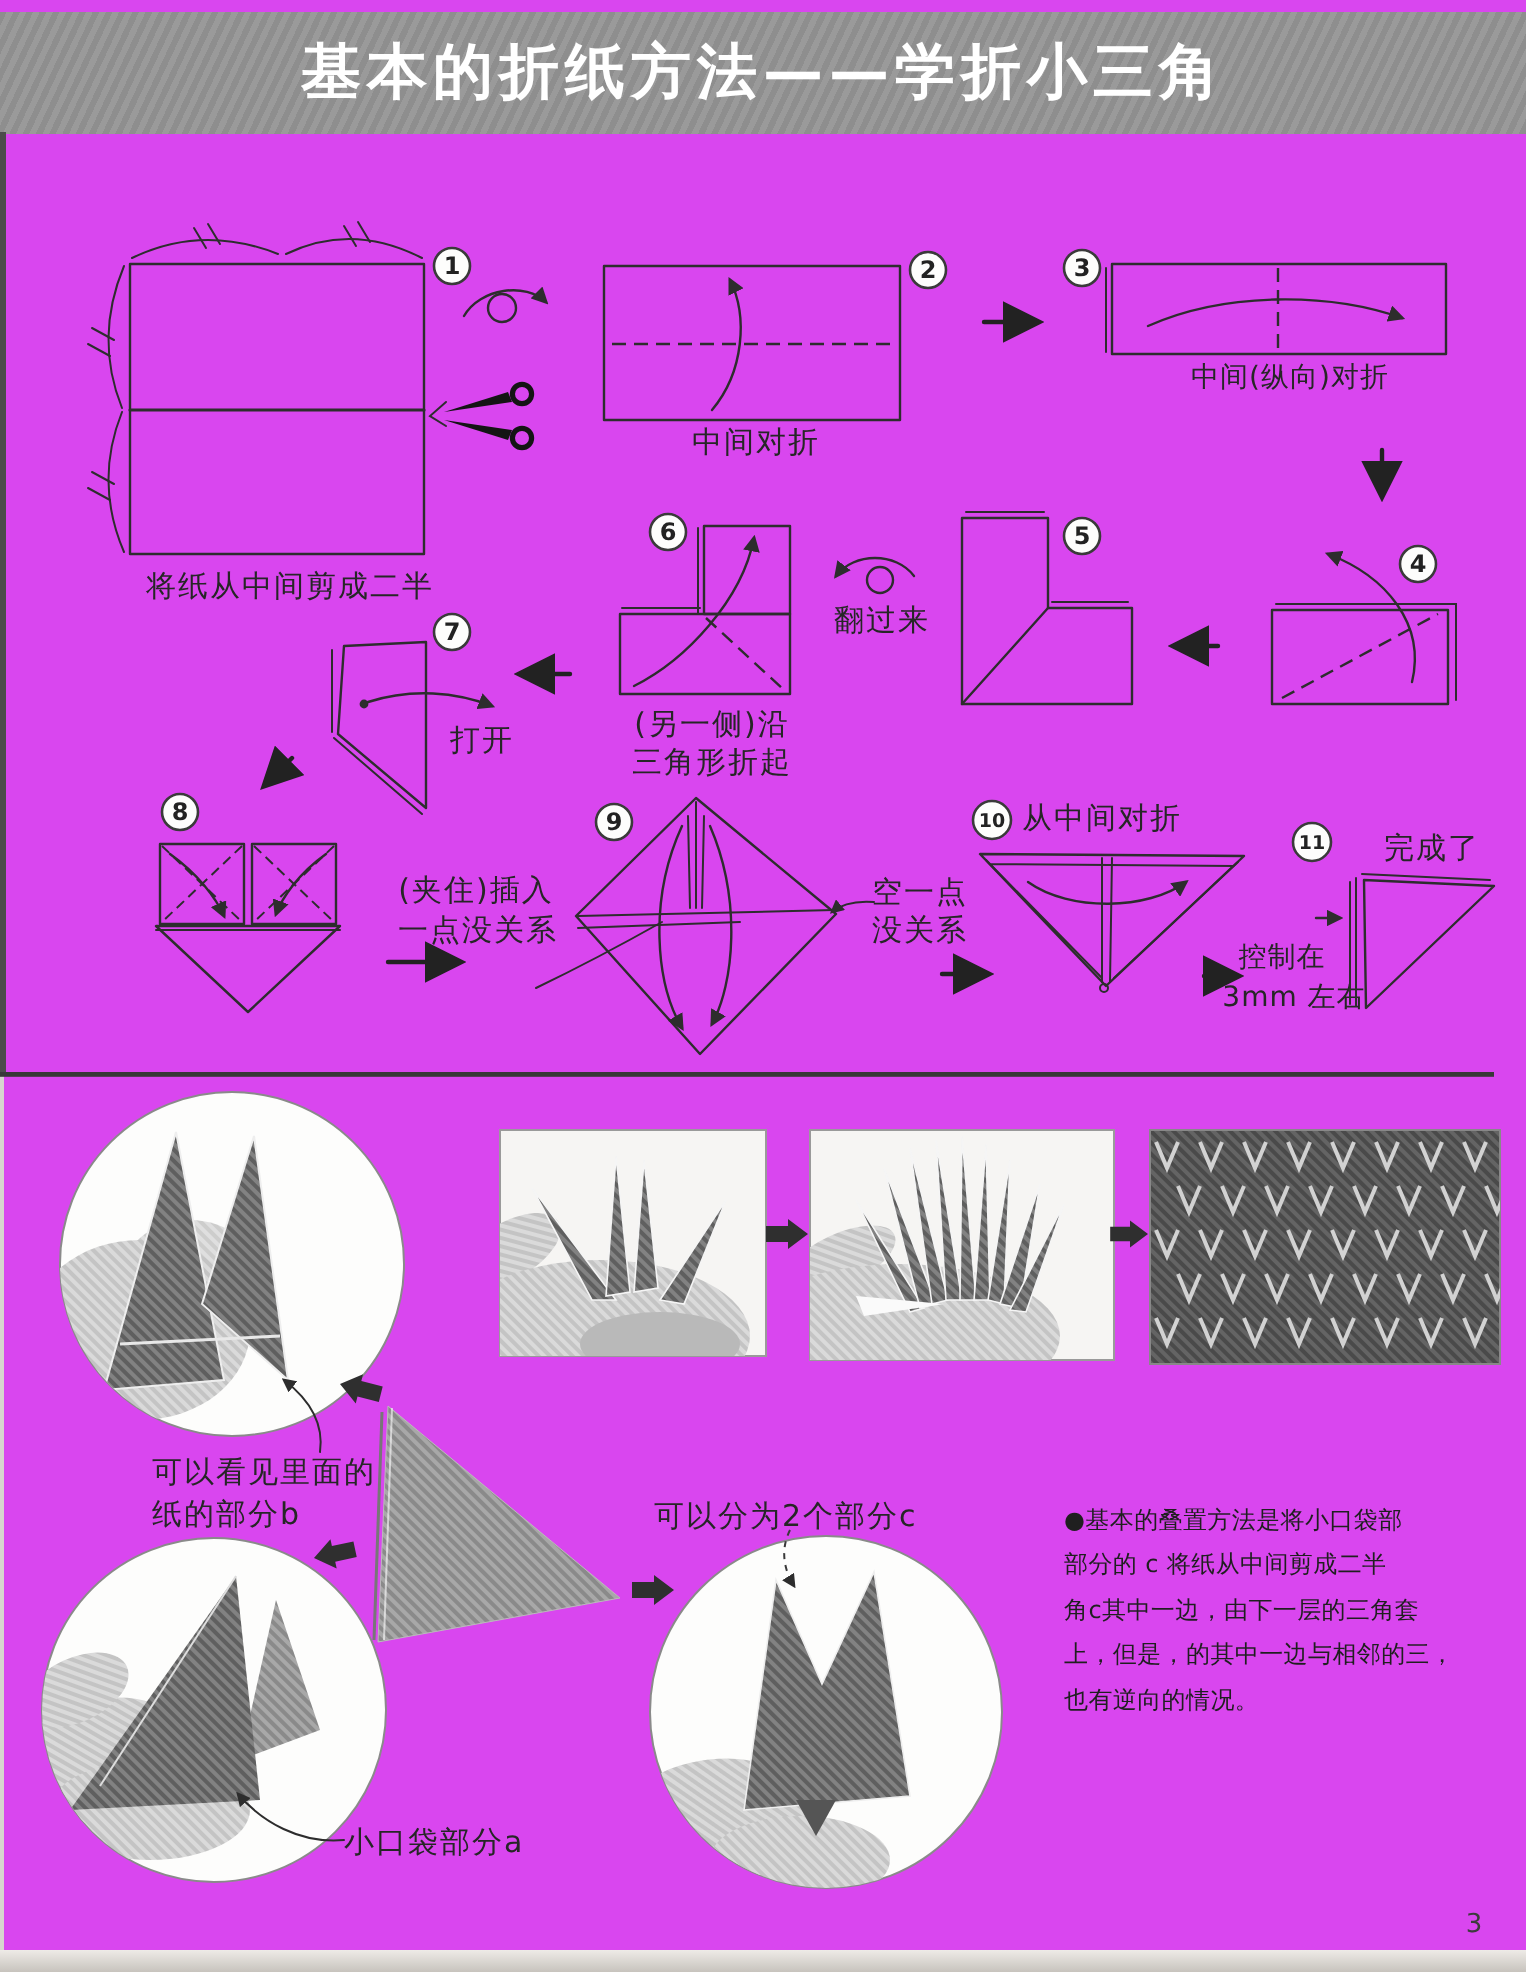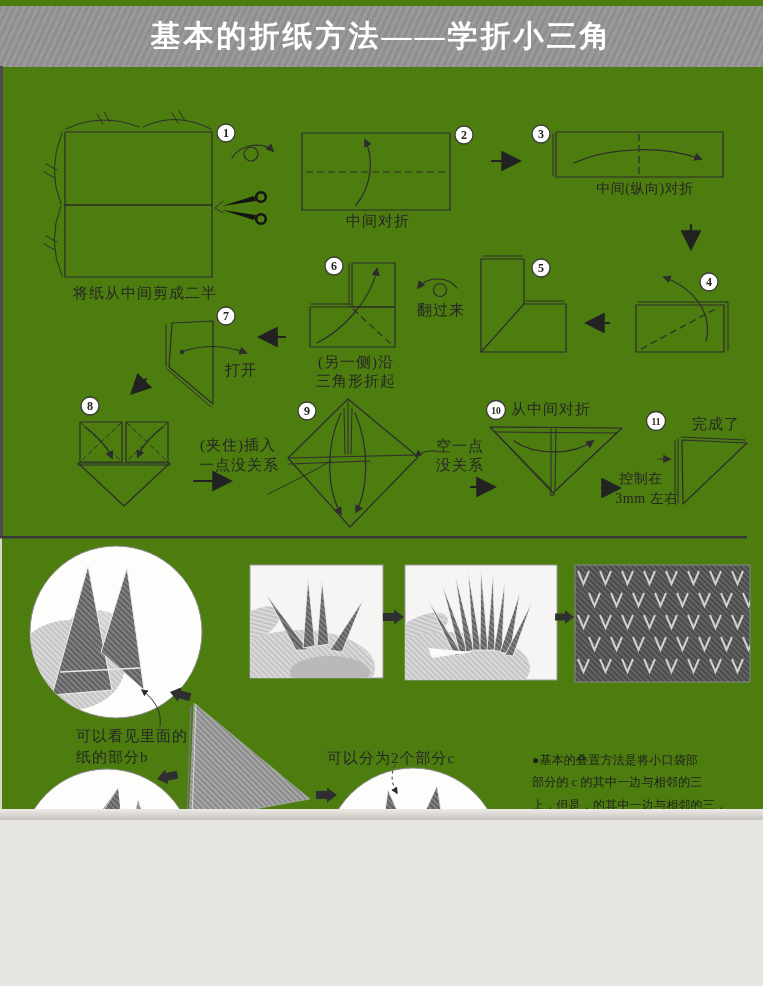--- a/index.html
+++ b/index.html
@@ -1,17 +1,17 @@
 <!DOCTYPE html>
 <html><head>
 <meta charset="utf-8">
 <style>
   html,body{margin:0;padding:0;background:#e8e6e2;}
   body{font-family:"DejaVu Sans","Liberation Sans",sans-serif;}
-  .page{position:relative;width:763px;height:820px;background:#4d7c0f;overflow:hidden;font-family:Liberation Serif, serif;}
+  .page{position:relative;width:763px;height:986px;background:#d946ef;overflow:hidden;}
   .header{position:absolute;left:0;top:6px;width:763px;height:61px;
     background:repeating-linear-gradient(115deg,#8e8e8e 0 3px,#9a9a9a 3px 6px);
     display:flex;align-items:center;justify-content:center;}
   .title{color:#ffffff;font-size:30px;font-weight:bold;letter-spacing:3px;white-space:nowrap;}
   .edge-l{position:absolute;left:0;top:66px;width:3px;height:472px;background:#4c4c4c;}
   .edge-l2{position:absolute;left:0;top:538px;width:2px;height:437px;background:#d8d4cf;}
   .edge-b{position:absolute;left:0;bottom:0;width:763px;height:11px;
     background:linear-gradient(#eeebe7,#c7c3bd);}
   svg{position:absolute;left:0;top:0;}
   .ln{fill:none;stroke:#2d2d2d;stroke-width:1.2;stroke-linecap:round;stroke-linejoin:round;}
@@ -363,18 +363,20 @@
       </g>
       <path class="dashT" d="M395,765 C390,775 392,785 397,793" marker-end="url(#ah)"></path>
       <text class="capL" x="327" y="763">可以分为2个部分c</text>
     </g>
 
     <text class="pgnum" x="737" y="966">3</text>
   </svg>
 
   <div class="para">
     <div>●基本的叠置方法是将小口袋部</div>
-    <div>部分的 c 的其中一边与相邻的三</div>
+    <div>部分的 c 将纸从中间剪成二半</div>
+    <div>角c其中一边，由下一层的三角套</div>
     <div>上，但是，的其中一边与相邻的三，</div>
+    <div>也有逆向的情况。</div>
   </div>
 
   <div class="edge-b"></div>
 </div>
 
 </body></html>

